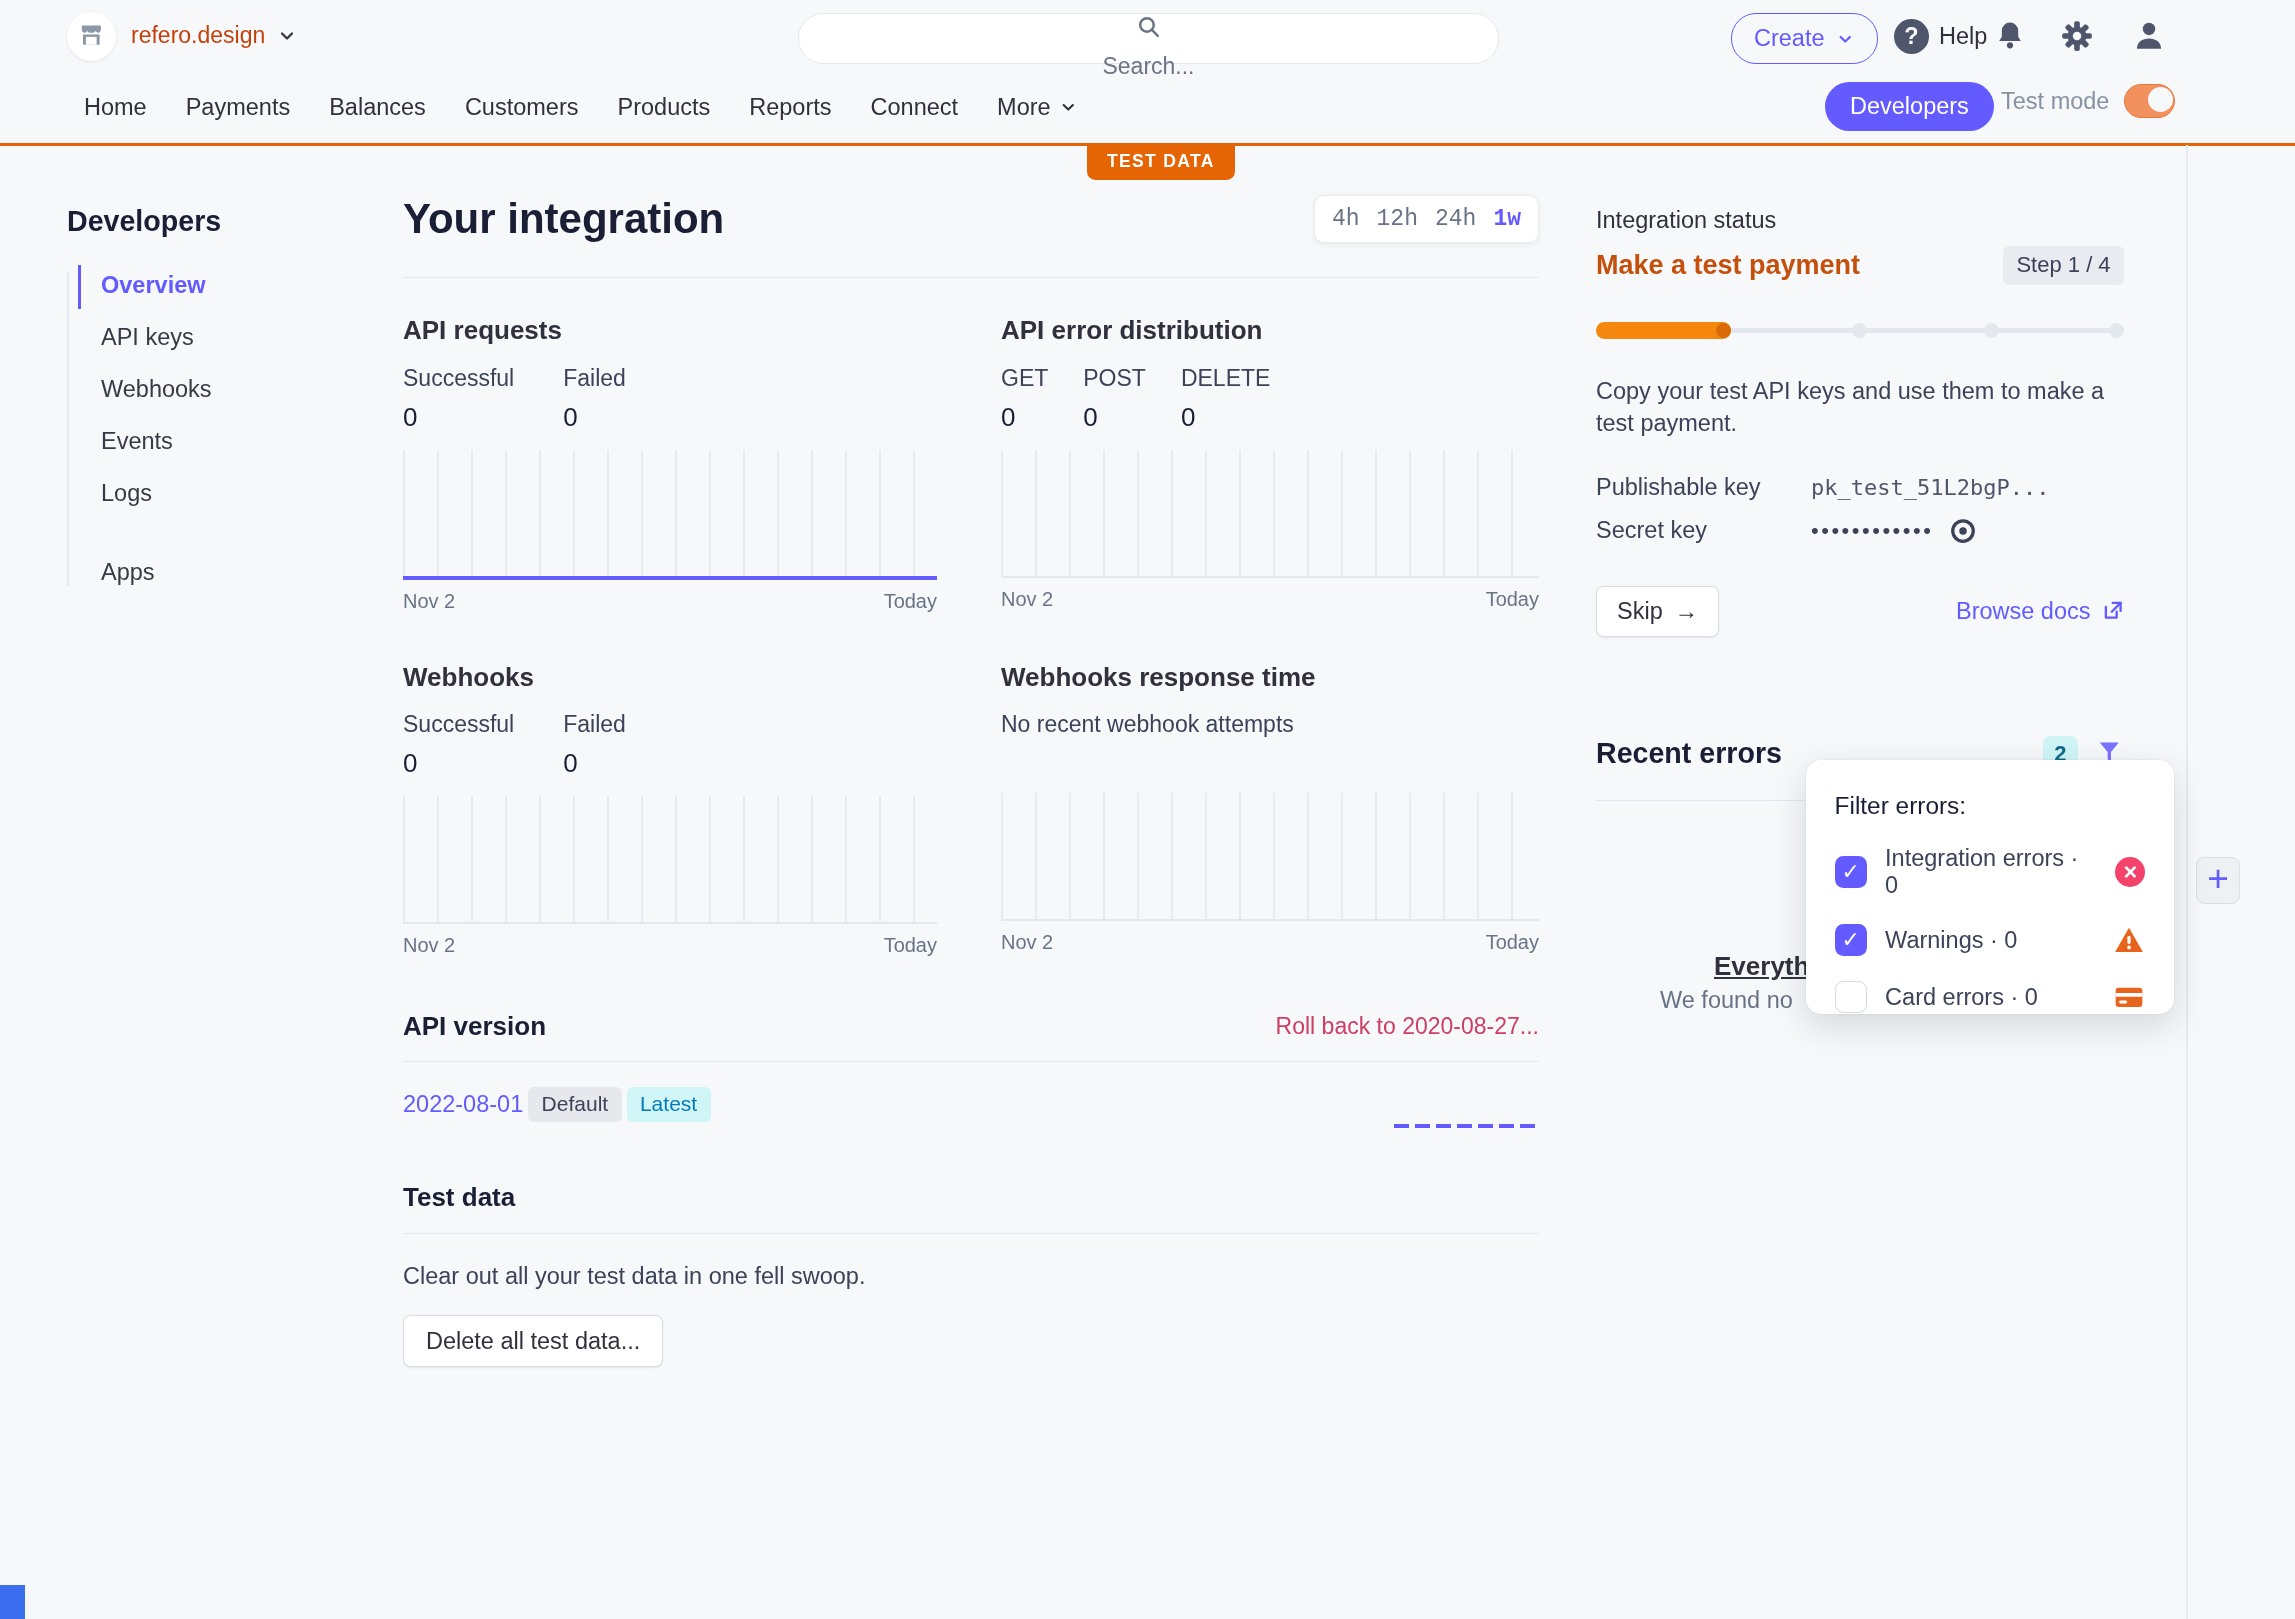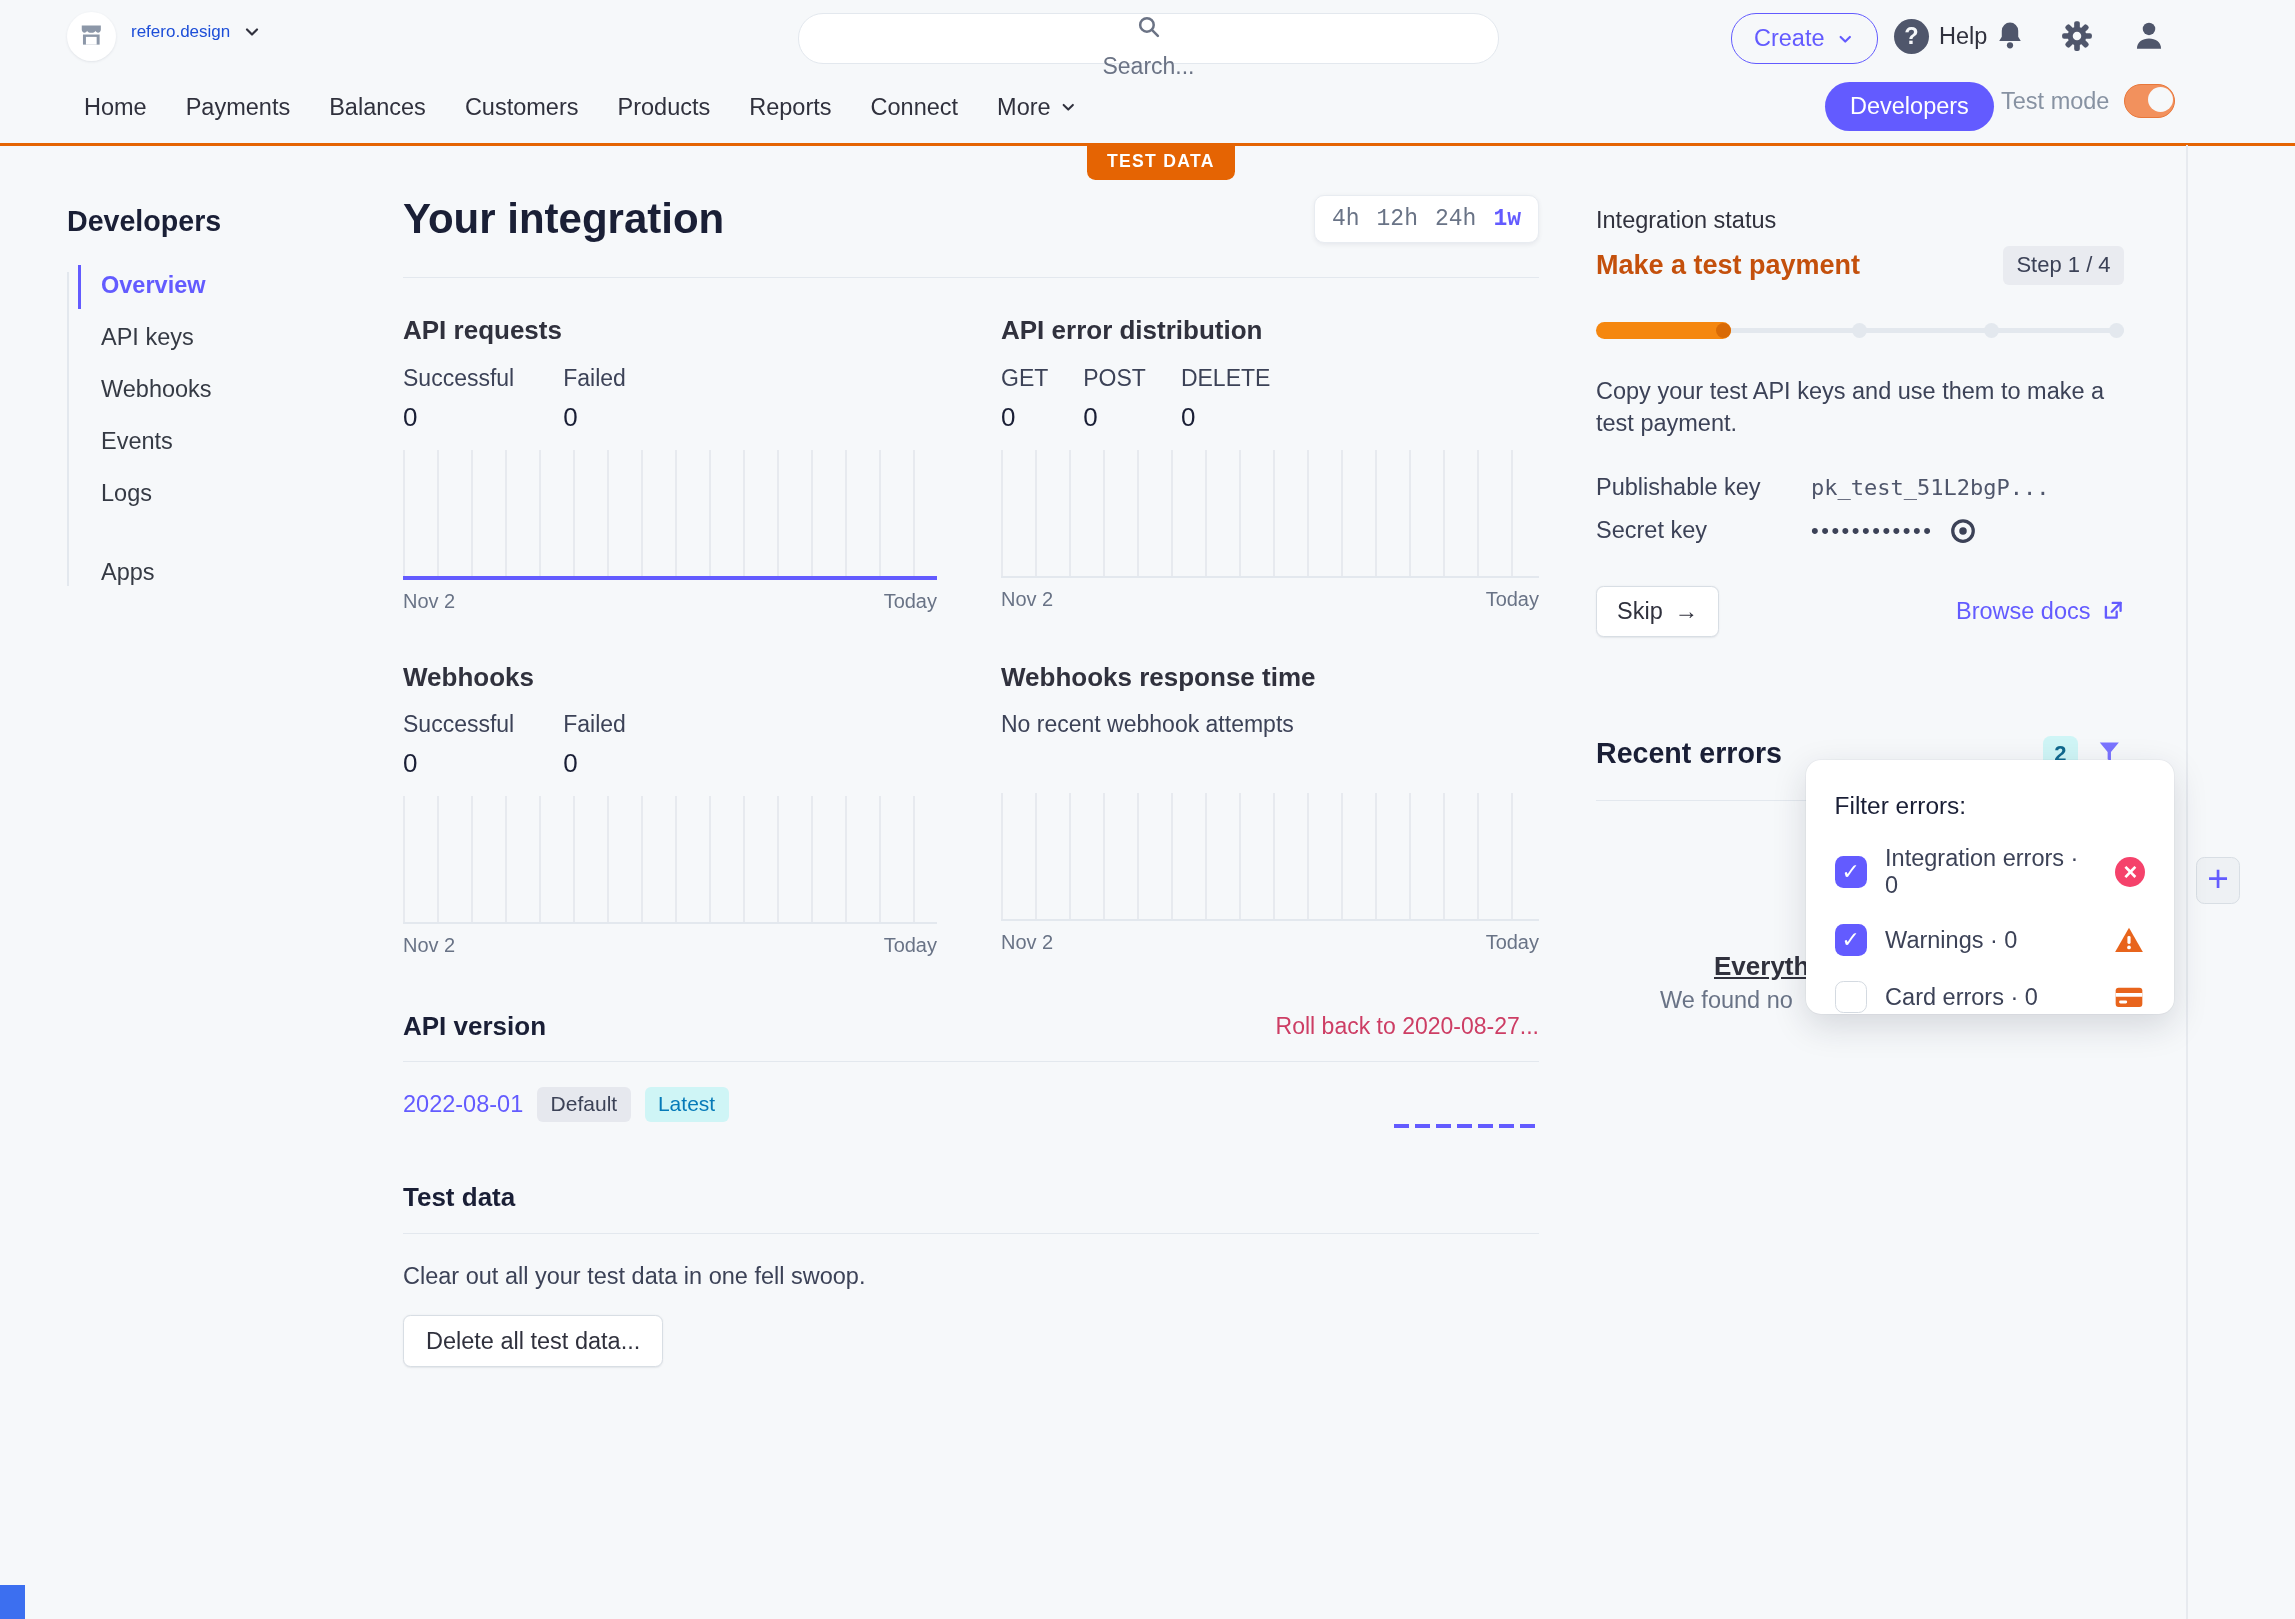--- a/index.html
+++ b/index.html
@@ -3,21 +3,21 @@
 <meta charset="utf-8">
 <style>
   html,body{margin:0;padding:0;}
   .screen{position:relative;width:2295px;height:1620px;background:#f6f8fa;
     font-family:"Liberation Sans","DejaVu Sans",sans-serif;color:#1a1f36;overflow:hidden;}
   
   .topbar{position:absolute;left:0;top:0;width:2295px;height:74px;}
   .logo{position:absolute;left:67px;top:11.8px;width:49px;height:49px;border-radius:50%;
     background:#fff;box-shadow:0 0.8px 2.5px rgba(60,66,87,.12);display:flex;align-items:center;justify-content:center;}
   .account{position:absolute;left:131px;top:22px;display:flex;align-items:center;gap:11.8px;
-    font-size:17px;font-weight:500;color:#1d4ed8;cursor:pointer;}
+    font-size:23px;font-weight:500;color:#c2410c;cursor:pointer;}
   .searchbar{position:absolute;left:798px;top:13.4px;width:655px;height:49px;background:#fff;
     border:0.8px solid #e3e8ee;border-radius:25px;display:flex;align-items:center;padding:0 22px;gap:13.4px;flex-direction:column;}
   .searchbar .ph{font-size:23px;color:#6b7385;}
   .create-btn{position:absolute;left:1731px;top:13.4px;height:49px;padding:0 22px;border:1.7px solid #635bff;
     border-radius:25px;display:flex;align-items:center;gap:11.8px;color:#635bff;font-size:23.5px;background:transparent;cursor:pointer;}
   .help{position:absolute;left:1894px;top:18.5px;display:flex;align-items:center;gap:10px;font-size:23.5px;color:#30313d;cursor:pointer;}
   .help-circle{width:35px;height:35px;border-radius:50%;background:#4f566b;color:#f6f8fa;display:flex;
     align-items:center;justify-content:center;font-size:23.5px;font-weight:700;}
   .icon-btn{position:absolute;top:18.5px;cursor:pointer;}
   
@@ -62,21 +62,21 @@
     background:repeating-linear-gradient(to right,#e7eaef 0 1.7px,transparent 1.7px 34px);
     border-bottom:2.5px solid #e3e8ee;}
   .chart.purple-base{border-bottom:4.2px solid #635bff;}
   .chart.spacer-top{margin-top:55px;}
   .axis{display:flex;justify-content:space-between;font-size:20px;color:#697386;margin-top:10px;}
   .apiver{margin-top:54px;}
   .apiver-head{display:flex;justify-content:space-between;align-items:center;}
   .apiver-head h3{margin:0;font-size:26px;font-weight:700;}
   .rollback{font-size:23px;color:#cd3d64;cursor:pointer;}
   .apiver .divider{margin-top:18.5px;}
-  .apiver-row{display:flex;align-items:center;gap:14px;margin-top:25px;position:relative;}
+  .apiver-row{display:flex;align-items:center;gap:5px;margin-top:25px;position:relative;}
   .ver-link{font-size:23.5px;color:#635bff;cursor:pointer;}
   .badge{font-size:21px;padding:5.9px 13.4px;border-radius:5.9px;}
   .badge.gray{background:#e6e8ee;color:#3c4257;}
   .badge.cyan{background:#cff5f6;color:#067ab8;}
   .redacted{position:absolute;right:0;top:37px;width:145px;height:4.2px;
     background:repeating-linear-gradient(to right,#635bff 0 15px,transparent 15px 21px);}
   .testdata{margin-top:60px;}
   .testdata h3{margin:0;font-size:26px;font-weight:700;}
   .testdata .divider{margin-top:20px;}
   .testdata p{margin:28.6px 0 0;font-size:23.5px;color:#3c4257;}

